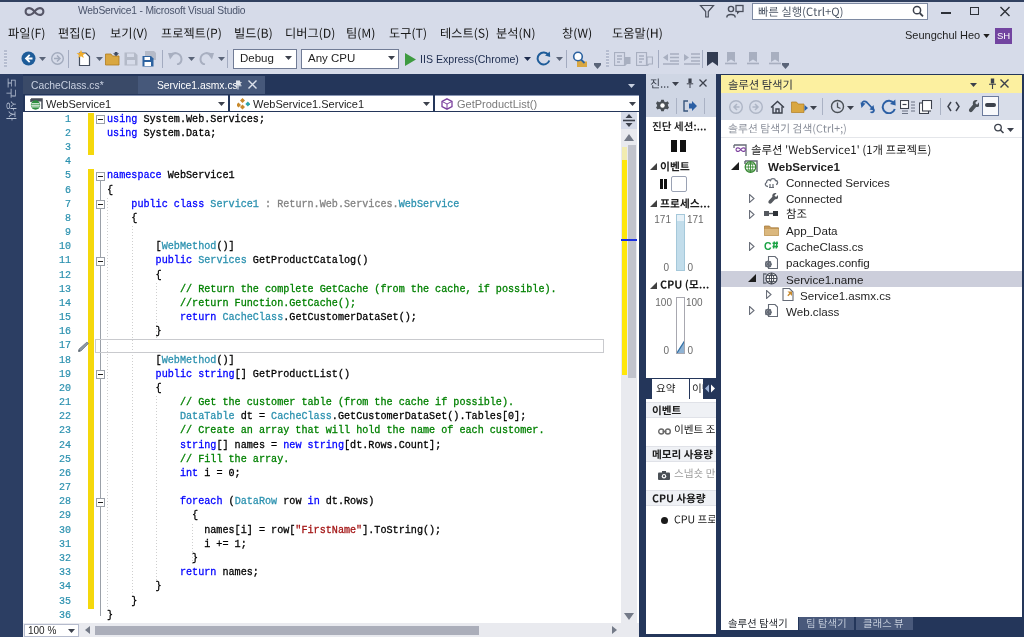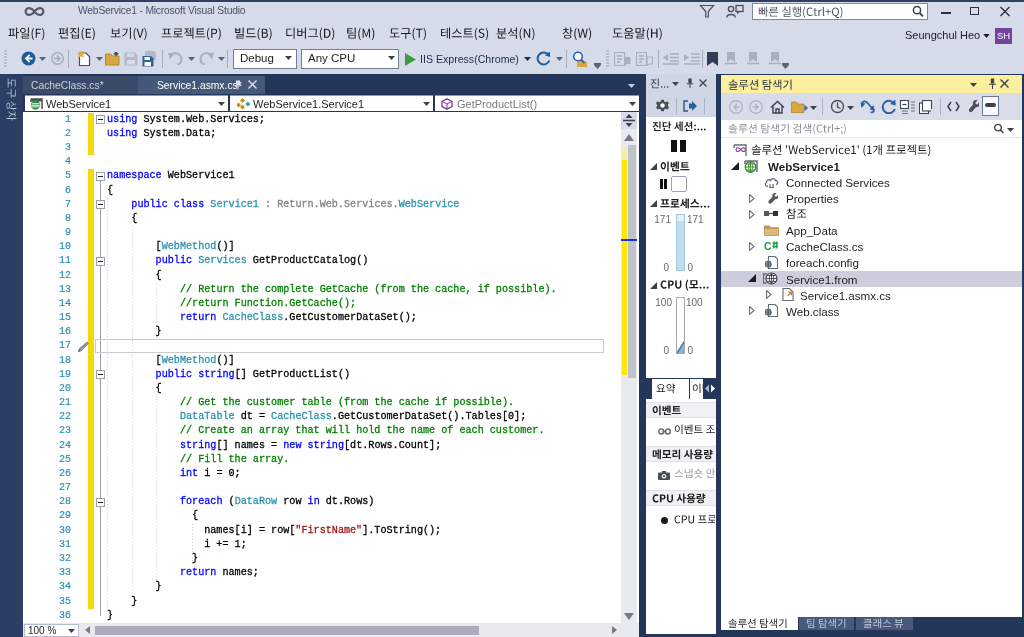--- a/index.html
+++ b/index.html
@@ -659,21 +659,21 @@
     <path fill="none" stroke="#656b76" stroke-width="1.3" d="M4 9.5 C1 9.5 0.5 6.5 2.5 5.5 C2.5 3 5 2 6.5 3.5 C7 1 11 1 11.5 3.5 C14 3.5 14.5 7 12 7.5"></path>
     <path stroke="#656b76" stroke-width="1.2" fill="none" d="M6 7 L6 10.5 M9 7 L9 10.5 M5 10.5 L10 10.5"></path>
   </svg>
 <div class="abs" style="left:786px;top:176.1px;font-size:11.6px;font-weight:normal;color:#1e1e1e">Connected Services</div>
 <svg class="abs" style="left:749px;top:193.68px" width="6" height="9" viewBox="0 0 6 9">
     <path fill="none" stroke="#6a6f7a" stroke-width="1.1" d="M0.5 0.5 L5 4.5 L0.5 8.5 Z"></path>
   </svg>
 <svg class="abs" style="left:764px;top:191.68px" width="14" height="13" viewBox="0 0 14 13">
     <path fill="#55595f" d="M12.5 3 C12.5 1.6 11.6 0.6 10.3 0.2 L10.3 3.4 L8.1 3.4 L8.1 0.2 C6.8 0.6 5.9 1.6 5.9 3 C5.9 4.1 6.5 5.1 7.4 5.6 L7.4 10.8 C7.4 11.9 8.2 12.8 9.2 12.8 C10.2 12.8 11 11.9 11 10.8 L11 5.6 C11.9 5.1 12.5 4.1 12.5 3 Z" transform="rotate(42 9 6.5)"></path>
   </svg>
-<div class="abs" style="left:786px;top:192.2px;font-size:11.6px;font-weight:normal;color:#1e1e1e">Properties</div>
+<div class="abs" style="left:786px;top:192.2px;font-size:11.6px;font-weight:normal;color:#1e1e1e">Connected</div>
 <svg class="abs" style="left:749px;top:209.74px" width="6" height="9" viewBox="0 0 6 9">
     <path fill="none" stroke="#6a6f7a" stroke-width="1.1" d="M0.5 0.5 L5 4.5 L0.5 8.5 Z"></path>
   </svg>
 <svg class="abs" style="left:764px;top:210.24px" width="14" height="7" viewBox="0 0 14 7">
     <rect x="0" y="1" width="5" height="5" fill="#55595f"></rect>
     <rect x="9" y="1" width="5" height="5" fill="#2f3338"></rect>
     <line x1="5" y1="3.5" x2="9" y2="3.5" stroke="#55595f" stroke-width="1.4"></line>
   </svg>
 <div style="position:absolute;left:786px;top:208.24px;">
     <svg width="21" height="13.1" viewBox="0 0 21 13.1" style="position:absolute;overflow:visible">
@@ -703,30 +703,30 @@
         <line x1="0" y1="0" x2="2.69" y2="2.69"></line>
         <line x1="0" y1="0" x2="0.00" y2="3.80"></line>
         <line x1="0" y1="0" x2="-2.68" y2="2.69"></line>
         <line x1="0" y1="0" x2="-3.80" y2="0.01"></line>
         <line x1="0" y1="0" x2="-2.69" y2="-2.68"></line>
         <line x1="0" y1="0" x2="-0.01" y2="-3.80"></line>
         <line x1="0" y1="0" x2="2.68" y2="-2.69"></line>
       </g>
     </g>
   </svg>
-<div class="abs" style="left:786px;top:256.4px;font-size:11.6px;font-weight:normal;color:#1e1e1e">foreach.config</div>
+<div class="abs" style="left:786px;top:256.4px;font-size:11.6px;font-weight:normal;color:#1e1e1e">packages.config</div>
 <svg class="abs" style="left:748px;top:274.48px" width="8" height="8" viewBox="0 0 8 8">
     <path fill="#1e1e1e" d="M8 0 L8 8 L0 8 Z"></path>
   </svg>
 <svg class="abs" style="left:763px;top:271.98px" width="15" height="13" viewBox="0 0 15 13">
     <path stroke="#656b76" stroke-width="1.3" fill="none" d="M3.5 2 L0.5 2 L0.5 11 L3.5 11"></path>
     <circle cx="8.5" cy="6.5" r="5.5" fill="#fff" stroke="#3c414c" stroke-width="1.2"></circle>
     <path fill="none" stroke="#3c414c" stroke-width="0.9" d="M3.2 6.5 L13.8 6.5 M8.5 1.2 L8.5 11.8 M4.2 3.6 L12.8 3.6 M4.2 9.4 L12.8 9.4 M8.5 1.2 C5.5 3.5 5.5 9.5 8.5 11.8 M8.5 1.2 C11.5 3.5 11.5 9.5 8.5 11.8"></path>
   </svg>
-<div class="abs" style="left:786px;top:272.5px;font-size:11.6px;font-weight:normal;color:#1e1e1e">Service1.from</div>
+<div class="abs" style="left:786px;top:272.5px;font-size:11.6px;font-weight:normal;color:#1e1e1e">Service1.name</div>
 <svg class="abs" style="left:766px;top:290.03999999999996px" width="6" height="9" viewBox="0 0 6 9">
     <path fill="none" stroke="#6a6f7a" stroke-width="1.1" d="M0.5 0.5 L5 4.5 L0.5 8.5 Z"></path>
   </svg>
 <svg class="abs" style="left:782px;top:288.03999999999996px" width="12" height="13" viewBox="0 0 12 13">
     <path fill="#fff" stroke="#656b76" stroke-width="1.1" d="M1 0.5 L7.5 0.5 L11 4 L11 12.5 L1 12.5 Z"></path>
     <path fill="#c98a2c" d="M4 3 L8.5 3 L8.5 7.5 L6.8 5.8 L4.8 7.8 L3.8 6.8 L5.8 4.8 L4 3 Z" transform="translate(1.5,0.5)"></path>
   </svg>
 <div class="abs" style="left:800px;top:288.5px;font-size:11.6px;font-weight:normal;color:#1e1e1e">Service1.asmx.cs</div>
 <svg class="abs" style="left:749px;top:306.1px" width="6" height="9" viewBox="0 0 6 9">
     <path fill="none" stroke="#6a6f7a" stroke-width="1.1" d="M0.5 0.5 L5 4.5 L0.5 8.5 Z"></path>

